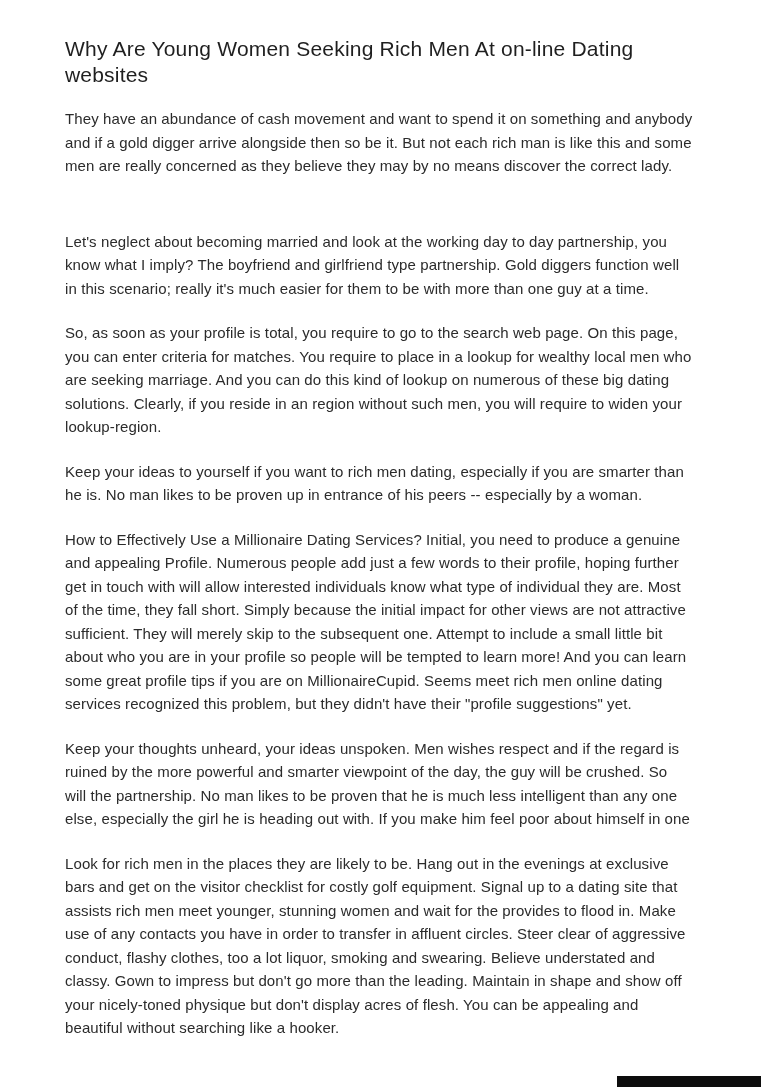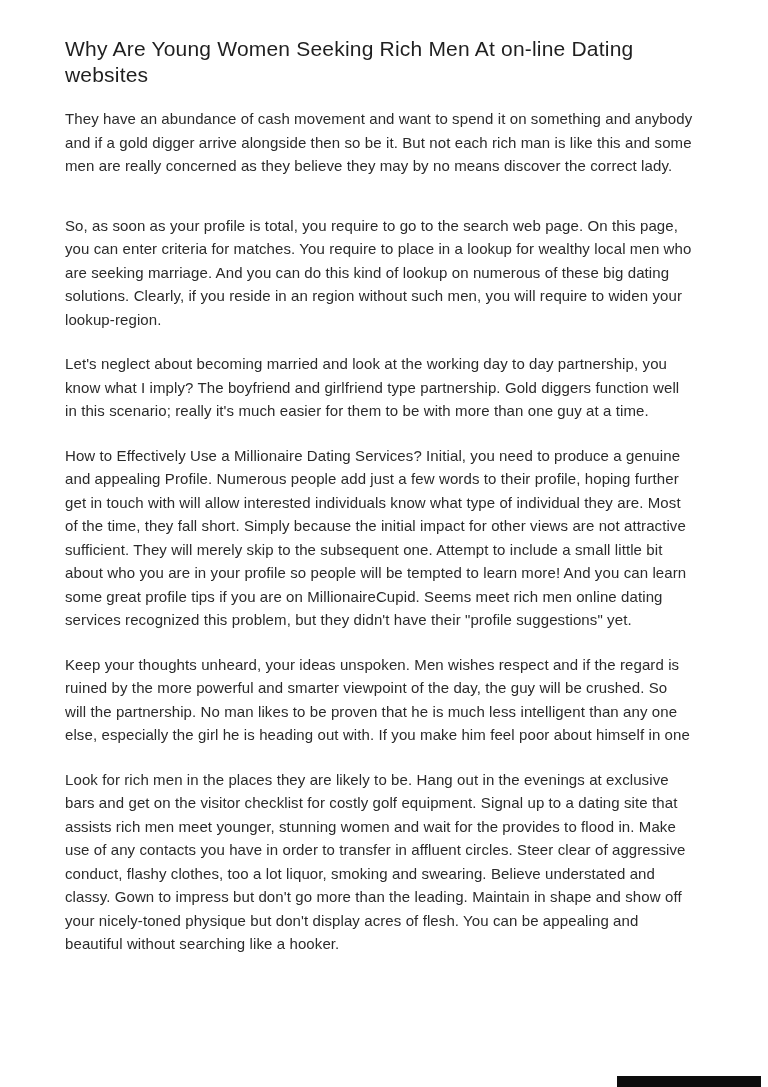--- a/index.html
+++ b/index.html
@@ -33,21 +33,21 @@
   p.doc-paragraph {
     margin: 0 0 21px 0;
     font-size: 15px;
     font-weight: 400;
     line-height: 23.5px;
     color: #2b2b2b;
     letter-spacing: 0.1px;
     white-space: pre-line;
   }
   p.doc-paragraph.after-break {
-    margin-bottom: 36px;
+    margin-bottom: 52px;
   }
   .progress-bar {
     position: absolute;
     left: 617px;
     top: 1076px;
     width: 144px;
     height: 11px;
     background: #0d0d0d;
   }
 </style>
@@ -55,30 +55,32 @@
 <body>
 
 <div class="page">
   <h1 class="doc-title">Why Are Young Women Seeking Rich Men At on-line Dating
 websites</h1>
 
   <p class="doc-paragraph after-break">They have an abundance of cash movement and want to spend it on something and anybody
 and if a gold digger arrive alongside then so be it. But not each rich man is like this and some
 men are really concerned as they believe they may by no means discover the correct lady.</p>
 
+  <p class="doc-paragraph">Let's neglect about becoming married and look at the working day to day partnership, you
+know what I imply? The boyfriend and girlfriend type partnership. Gold diggers function well
+in this scenario; really it's much easier for them to be with more than one guy at a time.</p>
+
   <p class="doc-paragraph">So, as soon as your profile is total, you require to go to the search web page. On this page,
 you can enter criteria for matches. You require to place in a lookup for wealthy local men who
 are seeking marriage. And you can do this kind of lookup on numerous of these big dating
 solutions. Clearly, if you reside in an region without such men, you will require to widen your
 lookup-region.</p>
 
-  <p class="doc-paragraph">Let's neglect about becoming married and look at the working day to day partnership, you
-know what I imply? The boyfriend and girlfriend type partnership. Gold diggers function well
-in this scenario; really it's much easier for them to be with more than one guy at a time.</p>
-
+  <p class="doc-paragraph">Keep your ideas to yourself if you want to rich men dating, especially if you are smarter than
+he is. No man likes to be proven up in entrance of his peers -- especially by a woman.</p>
 
   <p class="doc-paragraph">How to Effectively Use a Millionaire Dating Services? Initial, you need to produce a genuine
 and appealing Profile. Numerous people add just a few words to their profile, hoping further
 get in touch with will allow interested individuals know what type of individual they are. Most
 of the time, they fall short. Simply because the initial impact for other views are not attractive
 sufficient. They will merely skip to the subsequent one. Attempt to include a small little bit
 about who you are in your profile so people will be tempted to learn more! And you can learn
 some great profile tips if you are on MillionaireCupid. Seems meet rich men online dating
 services recognized this problem, but they didn't have their "profile suggestions" yet.</p>
 

